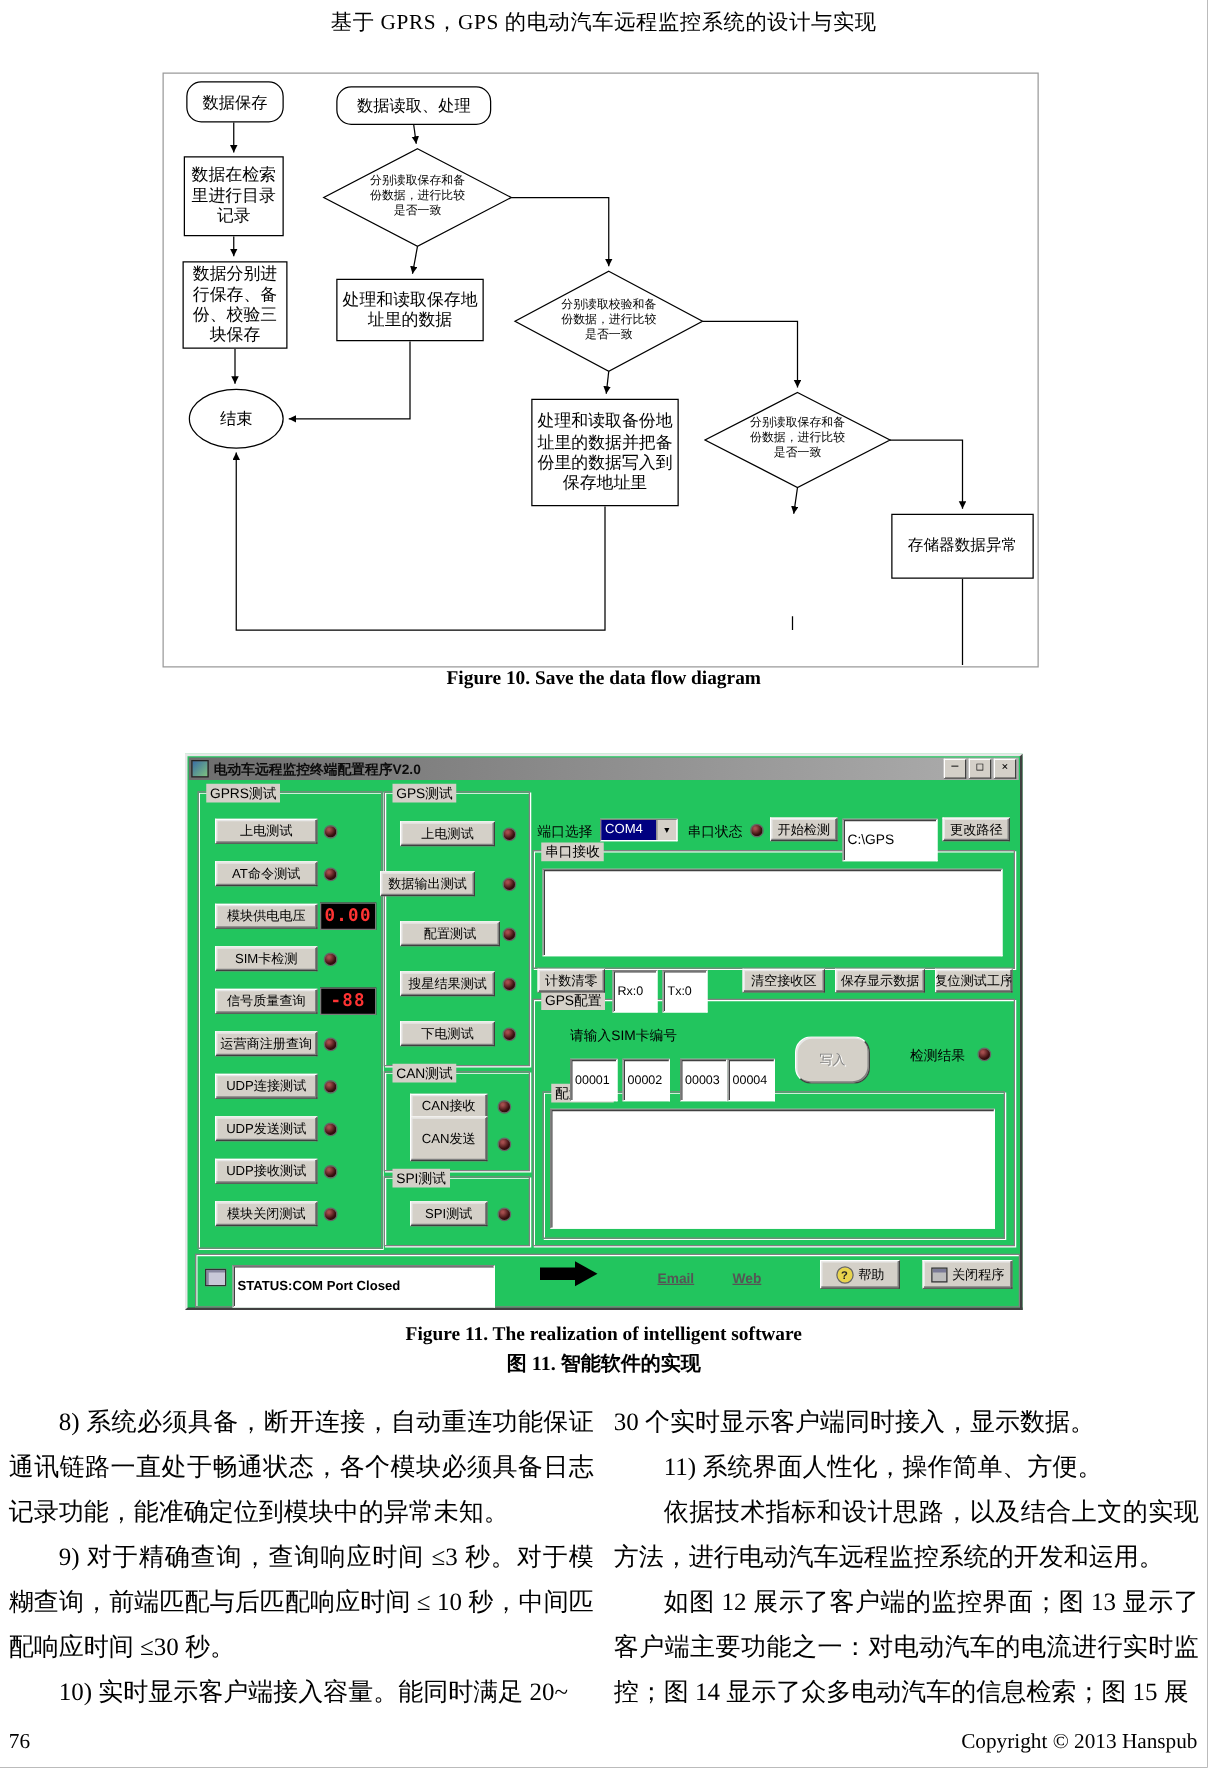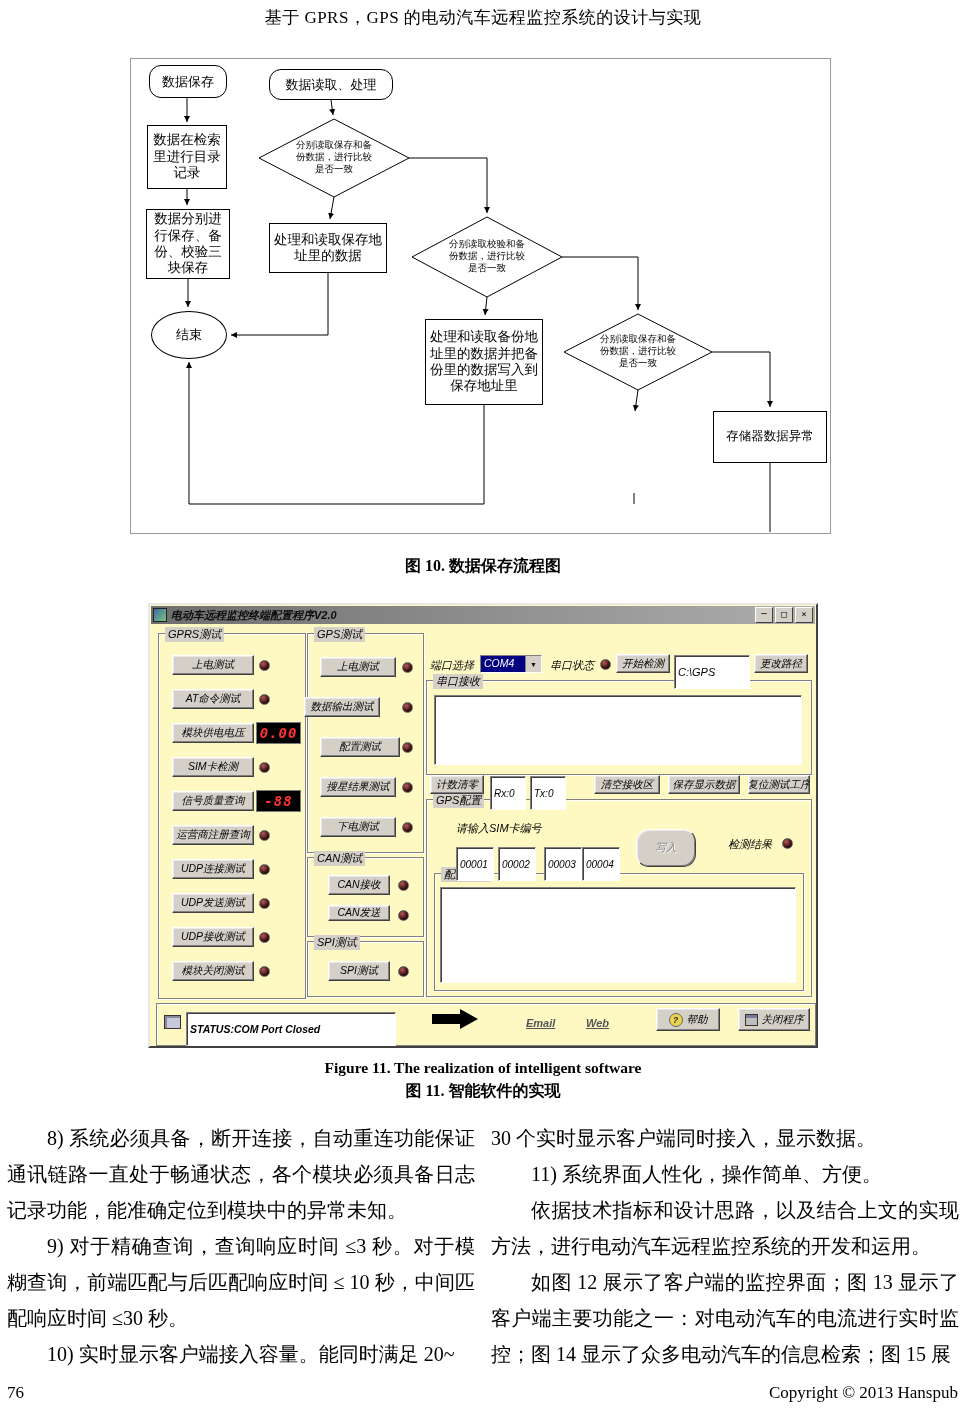--- a/index.html
+++ b/index.html
@@ -12,23 +12,23 @@
   .fc{position:absolute;left:130px;top:58px;width:699px;height:474px;border:1px solid #9a9a9a;background:#fff;}
   .fc svg{position:absolute;left:0;top:0;}
   .fc-node{position:absolute;border:1px solid #000;background:#fff;display:flex;align-items:center;justify-content:center;
            text-align:center;font-size:13.5px;line-height:1.22;padding:2px;box-sizing:border-box;}
   .fc-round{border-radius:12px;}
   .fc-ellipse{border-radius:50%;}
   .fc-dtext{position:absolute;display:flex;align-items:center;justify-content:center;text-align:center;
             font-size:9.5px;line-height:1.25;}
 
   
-  .win{position:absolute;left:148px;top:603px;width:670px;height:445px;background:#fef9c3;
+  .win{position:absolute;left:148px;top:603px;width:670px;height:445px;background:#22c55e;
        border:2px solid;border-color:#e8e8e8 #404040 #404040 #e8e8e8;box-sizing:border-box;
-       font-family:"Liberation Sans",sans-serif;font-size:11px;font-style:italic;}
+       font-family:"Liberation Sans",sans-serif;font-size:11px;}
   .tbar{position:absolute;left:1px;top:1px;right:1px;height:18px;
         background:linear-gradient(90deg,#6e6e6e,#aeaeae);display:flex;align-items:center;padding:0 2px;box-sizing:border-box;}
   .appicon{width:12px;height:12px;background:linear-gradient(135deg,#3a6ea5,#7ec27e);border:1px solid #222;margin-right:4px;}
   .ttl{font-weight:bold;color:#0c0c0c;flex:1;white-space:nowrap;overflow:hidden;font-size:11px;}
   .tbtn{width:16px;height:14px;margin-left:2px;background:#d4d0c8;border:1px solid;border-color:#fff #404040 #404040 #fff;
         font-size:9px;line-height:12px;text-align:center;font-family:"DejaVu Sans Mono",monospace;}
   .grp{position:absolute;border:1px solid #808080;box-shadow:1px 1px 0 #ffffff, inset 1px 1px 0 #ffffff;}
   .grp-lb{position:absolute;background:#d4d0c8;padding:0 3px;font-size:11px;}
   .btn{position:absolute;background:#d4d0c8;border:1px solid;border-color:#ffffff #404040 #404040 #ffffff;
        box-shadow:inset -1px -1px 0 #808080, inset 1px 1px 0 #e8e8e8;
@@ -102,21 +102,21 @@
     <div class="fc-node fc-ellipse" style="left:20px;top:252px;width:76px;height:48px;font-size:13px;">结束</div>
     <div class="fc-node" style="left:138px;top:164px;width:118px;height:50px;">处理和读取保存地址里的数据</div>
     <div class="fc-node" style="left:294px;top:260px;width:118px;height:86px;">处理和读取备份地址里的数据并把备份里的数据写入到保存地址里</div>
     <div class="fc-node" style="left:582px;top:352px;width:114px;height:52px;font-size:12.5px;">存储器数据异常</div>
 
     <div class="fc-dtext" style="left:165px;top:76px;width:76px;height:46px;">分别读取保存和备份数据，进行比较是否一致</div>
     <div class="fc-dtext" style="left:318px;top:175px;width:76px;height:46px;">分别读取校验和备份数据，进行比较是否一致</div>
     <div class="fc-dtext" style="left:469px;top:270px;width:76px;height:46px;">分别读取保存和备份数据，进行比较是否一致</div>
   </div>
 
-  <div class="cap" style="top:556px;font-size:16px;">图 10.  数据保存流程图</div>
+  <div class="cap" style="top:534px;">Figure 10. Save the data flow diagram</div>
 
   <div class="win">
 
     <div class="tbar">
       <div class="appicon"></div>
       <div class="ttl">电动车远程监控终端配置程序V2.0</div>
       <div class="tbtn">─</div>
       <div class="tbtn">□</div>
       <div class="tbtn">×</div>
     </div>
@@ -170,21 +170,21 @@
     <div class="led" style="left:252px;top:97px;"></div>
     <div class="btn" style="left:170px;top:132px;width:80px;height:20px;">配置测试</div>
     <div class="led" style="left:252px;top:137px;"></div>
     <div class="btn" style="left:170px;top:172px;width:76px;height:20px;">搜星结果测试</div>
     <div class="led" style="left:252px;top:177px;"></div>
     <div class="btn" style="left:170px;top:212px;width:76px;height:20px;">下电测试</div>
     <div class="led" style="left:252px;top:217px;"></div>
 
     <div class="btn" style="left:178px;top:270px;width:62px;height:20px;">CAN接收</div>
     <div class="led" style="left:248px;top:275px;"></div>
-    <div class="btn" style="left:178px;top:300px;width:62px;height:16px;">CAN发送</div>
+    <div class="btn" style="left:178px;top:288px;width:62px;height:36px;">CAN发送</div>
     <div class="led" style="left:248px;top:305px;"></div>
     <div class="btn" style="left:178px;top:356px;width:62px;height:20px;">SPI测试</div>
     <div class="led" style="left:248px;top:361px;"></div>
 
     <div class="lbl" style="left:280px;top:53px;">端口选择</div>
     <div class="combo" style="left:330px;top:50px;width:62px;height:18px;">
       <div class="val">COM4</div>
       <div class="drop">▼</div>
     </div>
     <div class="lbl" style="left:400px;top:53px;">串口状态</div>

